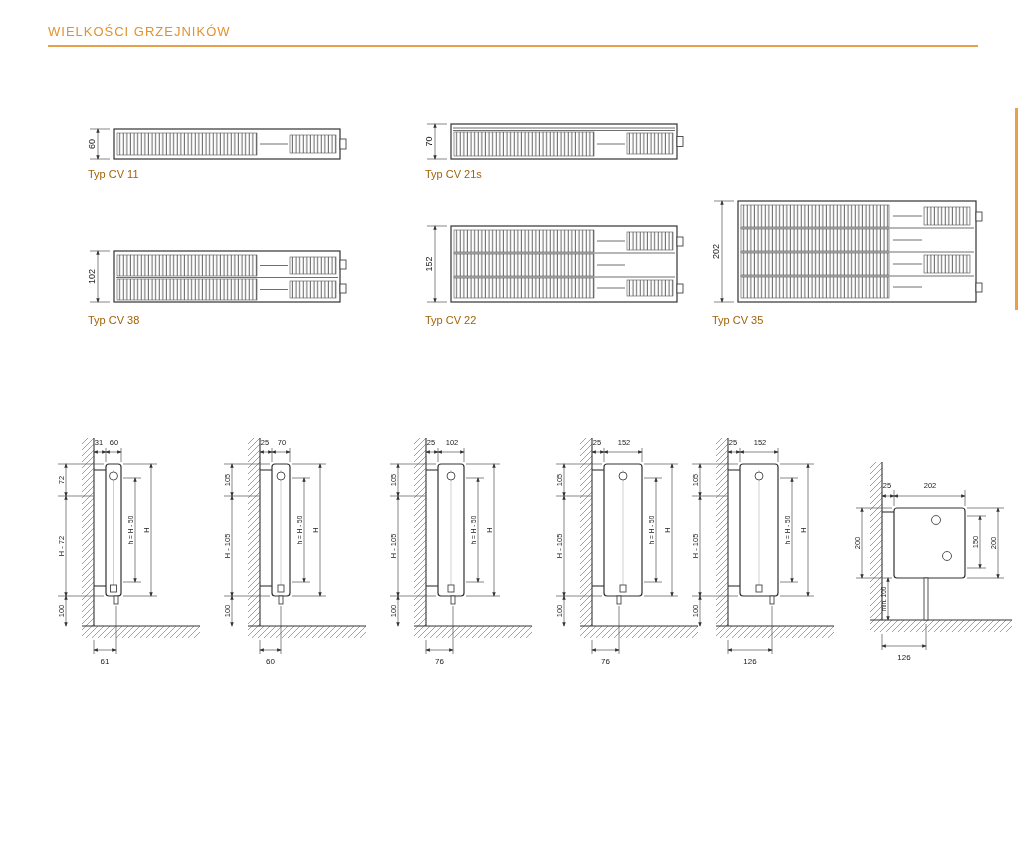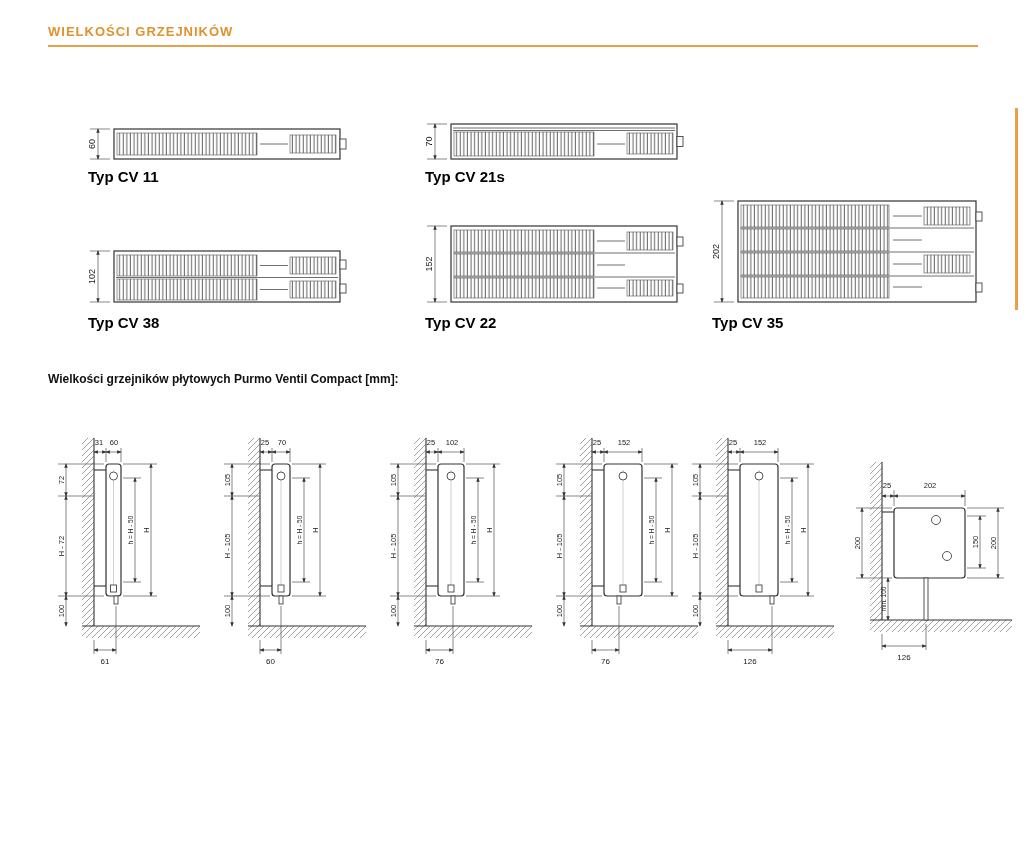--- a/index.html
+++ b/index.html
@@ -1,22 +1,22 @@
 <!DOCTYPE html>
 <html><head>
 <meta charset="utf-8">
 <style>
   html,body{margin:0;padding:0;background:#e9e9e9;}
   .page{position:relative;width:1027px;height:850px;background:#ffffff;overflow:hidden;
         font-family:"Liberation Sans",sans-serif;color:#1a1a1a;}
   .abs{position:absolute;}
-  .page-title{left:48px;top:24px;font-size:13px;font-weight:bold;letter-spacing:1px;color:#E0922F;}
+  .page-title{left:48px;top:24px;font-size:13px;font-weight:normal;letter-spacing:1px;color:#E0922F;}
   .title-rule{left:48px;top:45px;width:930px;height:2px;background:#E7A14C;}
   .edge-marker{left:1015px;top:108px;width:3px;height:202px;background:#E7A14C;}
-  .type-label{font-size:15px;font-weight:bold;color:#000000;}
+  .type-label{font-size:11px;font-weight:normal;color:#a16207;}
   .section-title{left:48px;top:372px;font-size:12px;font-weight:bold;color:#111;}
   .legend{left:48px;top:730px;font-size:11px;color:#333;line-height:19px;}
   svg text{font-family:"Liberation Sans",sans-serif;fill:#1a1a1a;}
   .d9{font-size:9px;} .d8{font-size:8px;} .d75{font-size:7.5px;} .d65{font-size:6.5px;}
   .box{fill:#fff;stroke:#333;stroke-width:1.2;}
   .box2{fill:#fff;stroke:#444;stroke-width:0.9;}
   .med{stroke:#333;stroke-width:1.1;}
   .thin{stroke:#555;stroke-width:0.7;}
   .plate{stroke:#4a4a4a;stroke-width:0.8;}
   .seam{stroke:#bbb;stroke-width:0.7;}
@@ -148,21 +148,20 @@
       <line class="plate" x1="183" y1="66" x2="212" y2="66"></line>
       <line class="plate" x1="183" y1="89" x2="212" y2="89"></line>
       <rect x="214" y="9" width="46" height="18" fill="url(#fins)" stroke="#555" stroke-width="0.6"></rect>
       <rect x="214" y="57" width="46" height="18" fill="url(#fins)" stroke="#555" stroke-width="0.6"></rect>
       <rect class="box2" x="266" y="14" width="6" height="9"></rect>
       <rect class="box2" x="266" y="85" width="6" height="9"></rect>
     </g>
   </svg>
   <div class="abs type-label" style="left:712px;top:314px">Typ CV 35</div>
 
-  <div class="abs section-title">Wielkości grzejników płytowych Purmo Ventil Compact [mm]:</div>
 
   <svg class="abs" style="left:50px;top:428px" width="160" height="242">
     <g>
       <rect x="32" y="10" width="12" height="188" fill="url(#hatch)"></rect>
       <rect x="32" y="198" width="118" height="12" fill="url(#hatch)"></rect>
       <line class="med" x1="44" y1="10" x2="44" y2="198"></line>
       <line class="med" x1="32" y1="198" x2="150" y2="198"></line>
     </g>
     <g>
       <rect class="box" x="56" y="36" width="15" height="132" rx="3"></rect>

